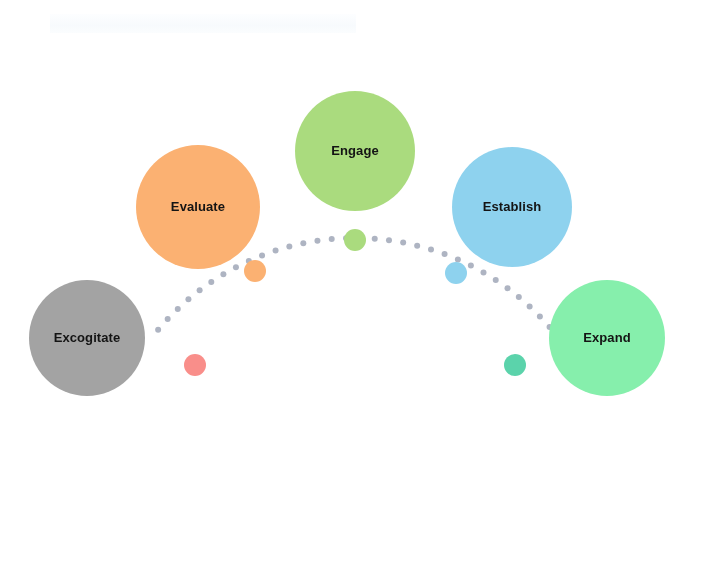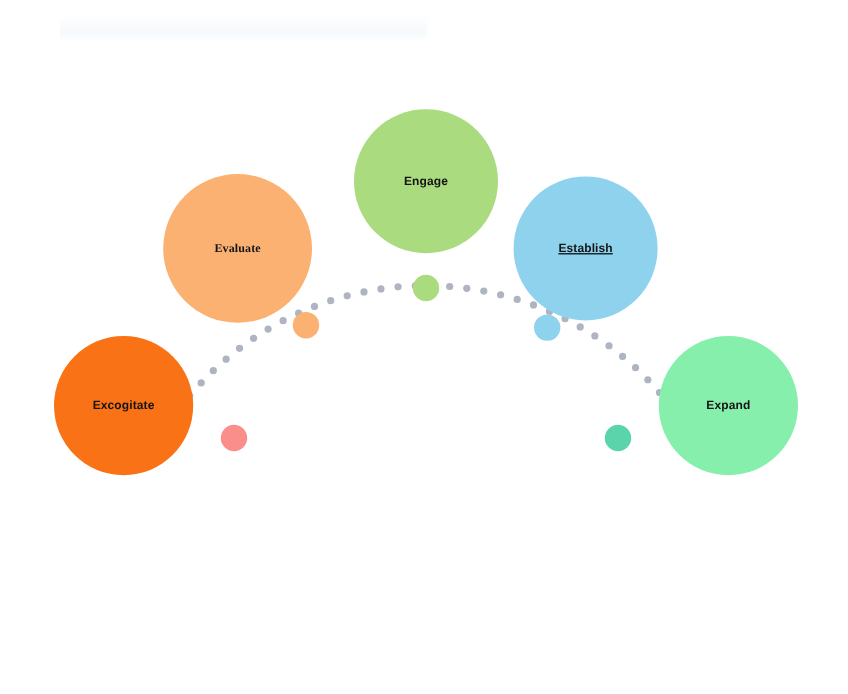--- a/index.html
+++ b/index.html
@@ -42,21 +42,21 @@
   }
   .bubble {
     position: absolute;
     border-radius: 50%;
     display: flex;
     align-items: center;
     justify-content: center;
     box-sizing: border-box;
   }
   .bubble-label {
-    font-size: 10px;
+    font-size: 13px;
     font-weight: bold;
     color: #141414;
     line-height: 1.1;
     letter-spacing: .1px;
     pointer-events: none;
     white-space: nowrap;
   }
   .marker {
     position: absolute;
     border-radius: 50%;
@@ -98,30 +98,30 @@
       <circle cx="483.50" cy="272.43" r="3" fill="#aeb4c2"></circle>
       <circle cx="495.72" cy="279.95" r="3" fill="#aeb4c2"></circle>
       <circle cx="507.51" cy="288.14" r="3" fill="#aeb4c2"></circle>
       <circle cx="518.82" cy="296.98" r="3" fill="#aeb4c2"></circle>
       <circle cx="529.62" cy="306.43" r="3" fill="#aeb4c2"></circle>
       <circle cx="539.87" cy="316.47" r="3" fill="#aeb4c2"></circle>
       <circle cx="549.55" cy="327.07" r="3" fill="#aeb4c2"></circle>
     </svg>
 
   <div id="bubbles-layer">
-      <div class="bubble" style="left: 45px; top: 280px; width: 116px; height: 116px; background: #f97316;">
+      <div class="bubble" style="left: 29px; top: 280px; width: 116px; height: 116px; background: #a3a3a3;">
         <span class="bubble-label">Excogitate</span>
       </div>
-      <div class="bubble" style="left: 136px; top: 145px; width: 124px; height: 124px; background: rgb(251, 177, 114); font-family: Liberation Serif, serif;">
+      <div class="bubble" style="left: 136px; top: 145px; width: 124px; height: 124px; background: rgb(251, 177, 114);">
         <span class="bubble-label">Evaluate</span>
       </div>
       <div class="bubble" style="left: 295px; top: 91px; width: 120px; height: 120px; background: rgb(170, 219, 126);">
         <span class="bubble-label">Engage</span>
       </div>
-      <div class="bubble" style="left: 428px; top: 147px; width: 120px; height: 120px; background: rgb(142, 210, 238); text-decoration: underline;">
+      <div class="bubble" style="left: 452px; top: 147px; width: 120px; height: 120px; background: rgb(142, 210, 238);">
         <span class="bubble-label">Establish</span>
       </div>
       <div class="bubble" style="left: 549px; top: 280px; width: 116px; height: 116px; background: #86efac;">
         <span class="bubble-label">Expand</span>
       </div>
     </div>
   <div id="markers-layer">
       <div class="marker" style="left: 184px; top: 354px; width: 22px; height: 22px; background: rgb(249, 142, 138);"></div>
       <div class="marker" style="left: 244px; top: 260px; width: 22px; height: 22px; background: rgb(251, 177, 114);"></div>
       <div class="marker" style="left: 344px; top: 229px; width: 22px; height: 22px; background: rgb(170, 219, 126);"></div>

